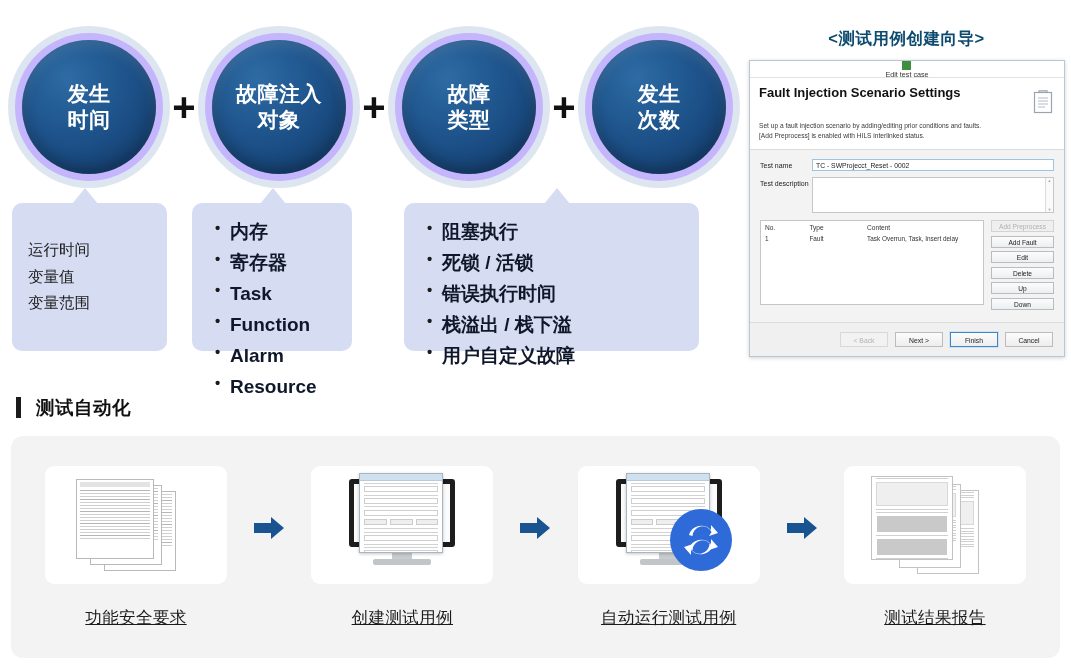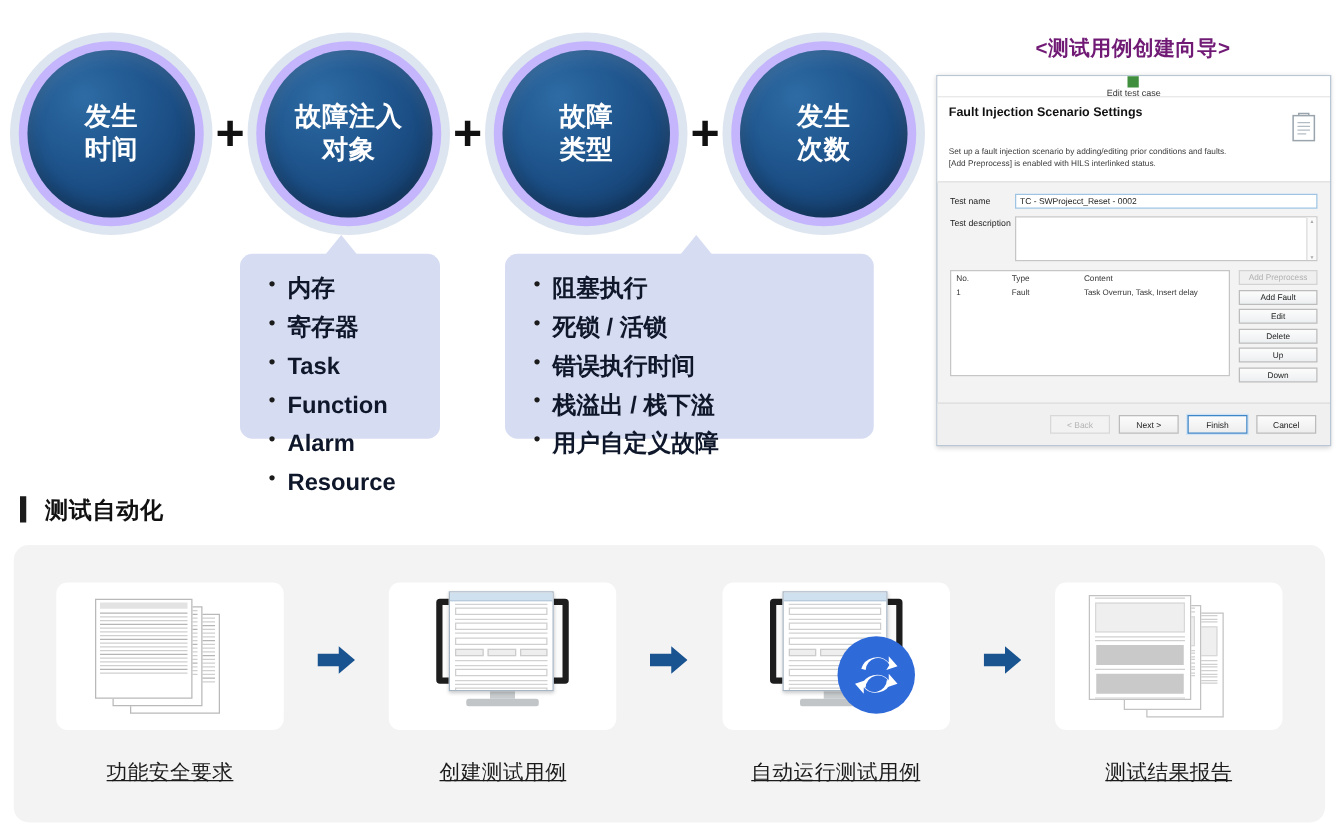--- a/index.html
+++ b/index.html
@@ -48,40 +48,40 @@
 
   #callout-0{left:12px;top:203px;width:155px;height:148px;display:flex;align-items:center;}
   #callout-0 .tail{left:60px;}
   #callout-1{left:192px;top:203px;width:160px;height:148px;}
   #callout-1 .tail{left:68px;}
   #callout-2{left:404px;top:203px;width:295px;height:148px;}
   #callout-2 .tail{left:140px;}
 
   
   .dlg-annot{position:absolute;left:744px;top:28px;width:325px;text-align:center;
-    font-size:16.5px;font-weight:700;color:#701a75;letter-spacing:.5px;}
+    font-size:16.5px;font-weight:700;color:#0c4a6e;letter-spacing:.5px;}
 
   
   .dialog{
     position:absolute;left:749px;top:60px;width:316px;height:297px;
     background:#f3f3f3;border:1px solid #b9c6d4;box-sizing:border-box;
     box-shadow:0 1px 4px rgba(0,0,0,.18);
     font-family:"Liberation Sans","DejaVu Sans",sans-serif;
   }
   .dlg-titlebar{height:17px;background:#ffffff;border-bottom:1px solid #e2e2e2;
     display:flex;align-items:center;padding:0 3px;box-sizing:border-box;flex-direction:column;}
   .dlg-appicon{width:9px;height:9px;background:#3f8f3f;margin:0 5px 0 3px;flex:0 0 auto;}
   .dlg-title{font-size:7.2px;color:#333;flex:1 1 auto;white-space:nowrap;}
   .dlg-wbtns{display:flex;align-items:center;gap:11px;padding-right:5px;}
   .wbtn{font-size:8px;color:#9a9a9a;line-height:1;}
   .wbtn.x{color:#555;font-size:9px;}
   .wbtn.max{color:#666;font-size:7px;}
 
   .dlg-head{background:#ffffff;padding:7px 9px 8px 9px;border-bottom:1px solid #dcdcdc;position:relative;}
-  .dlg-h1{font-size:10px;font-weight:700;color:#111;margin-bottom:21px;}
+  .dlg-h1{font-size:13px;font-weight:700;color:#111;margin-bottom:21px;}
   .dlg-desc{font-size:6.6px;color:#3a3a3a;line-height:1.55;width:225px;}
   .clipboard{position:absolute;right:11px;top:11px;width:20px;height:25px;}
 
   .dlg-body{padding:9px 10px 0 10px;}
   .field-row{display:flex;align-items:flex-start;margin-bottom:6px;}
   .field-label{font-size:7px;color:#222;width:52px;flex:0 0 auto;padding-top:3px;}
   .txtinput{flex:1 1 auto;height:12px;background:#ffffff;border:1px solid #9ec4e2;
     font-size:6.8px;color:#222;padding:1px 3px;box-sizing:border-box;line-height:10px;
     white-space:nowrap;overflow:hidden;}
   .txtarea{flex:1 1 auto;height:34px;background:#ffffff;border:1px solid #c6c6c6;position:relative;}
@@ -215,20 +215,28 @@
           <div>
             <span>发生</span>
             <span>次数</span>
           </div>
         </div>
       </div>
     </div>
 
   </div>
 
+  <div class="callout" id="callout-0">
+    <div class="tail"></div>
+    <div class="plain">
+      <div>运行时间</div>
+      <div>变量值</div>
+      <div>变量范围</div>
+    </div>
+  </div>
 
   <div class="callout" id="callout-1">
     <div class="tail"></div>
     <ul>
       <li>内存</li>
       <li>寄存器</li>
       <li>Task</li>
       <li>Function</li>
       <li>Alarm</li>
       <li>Resource</li>

